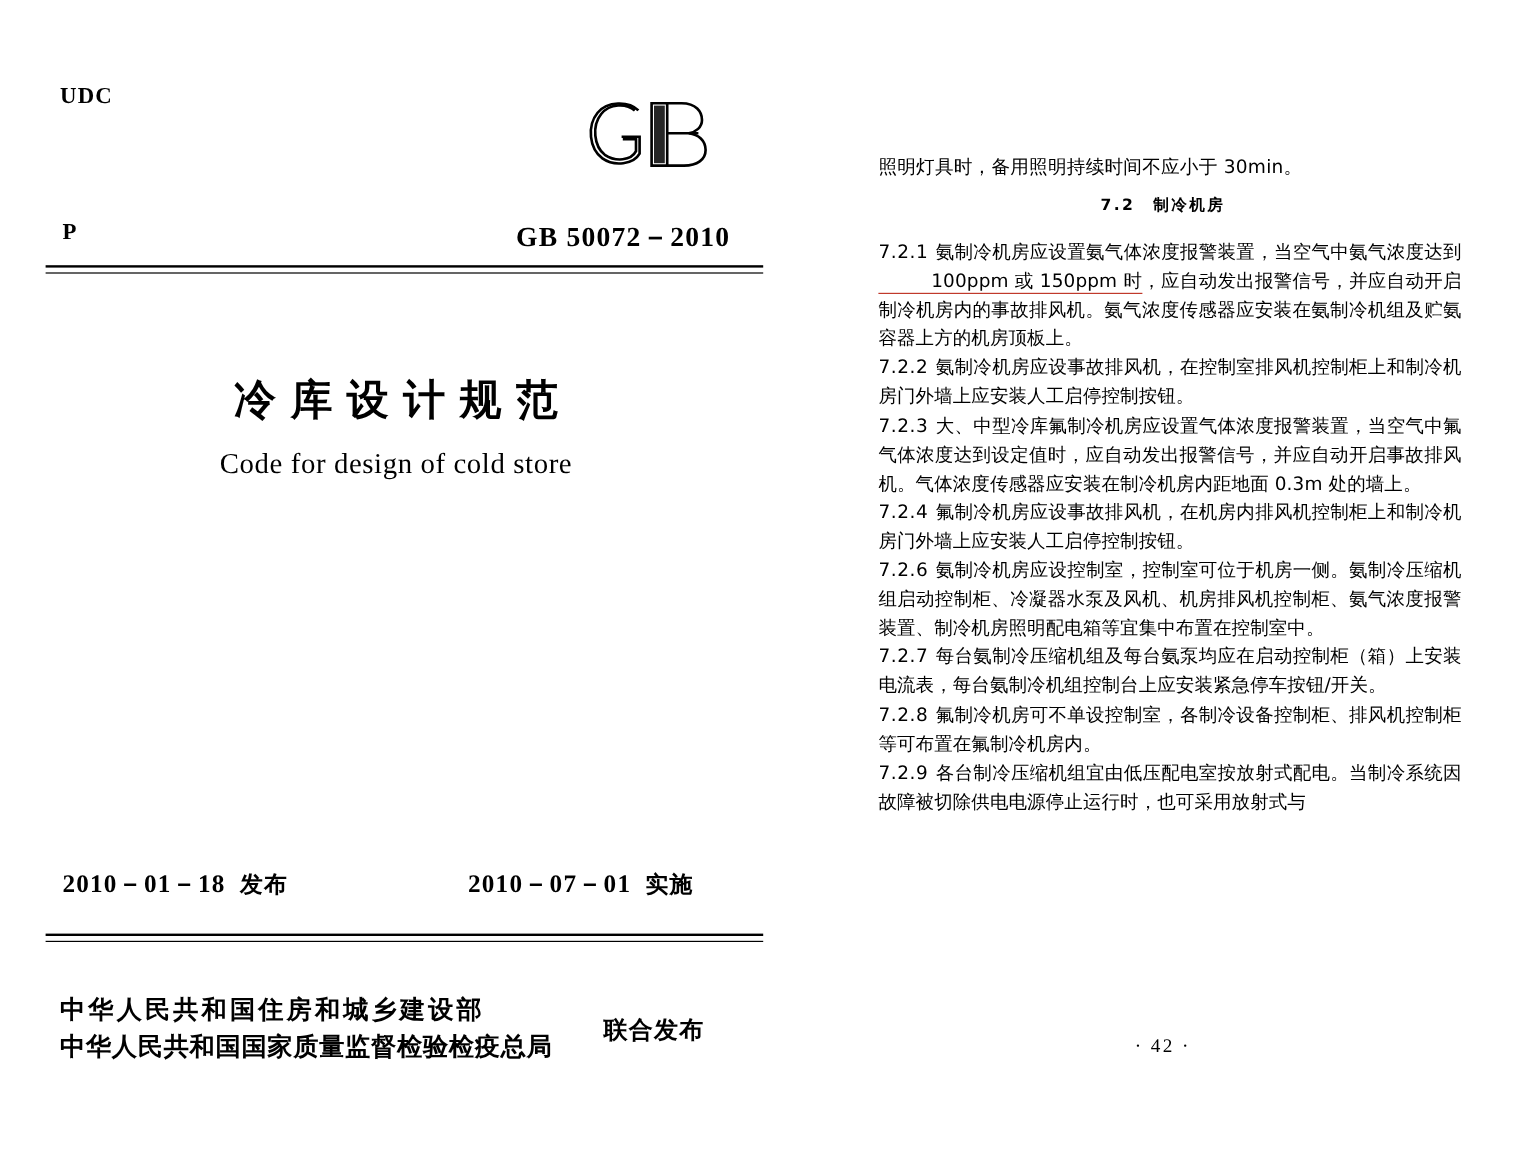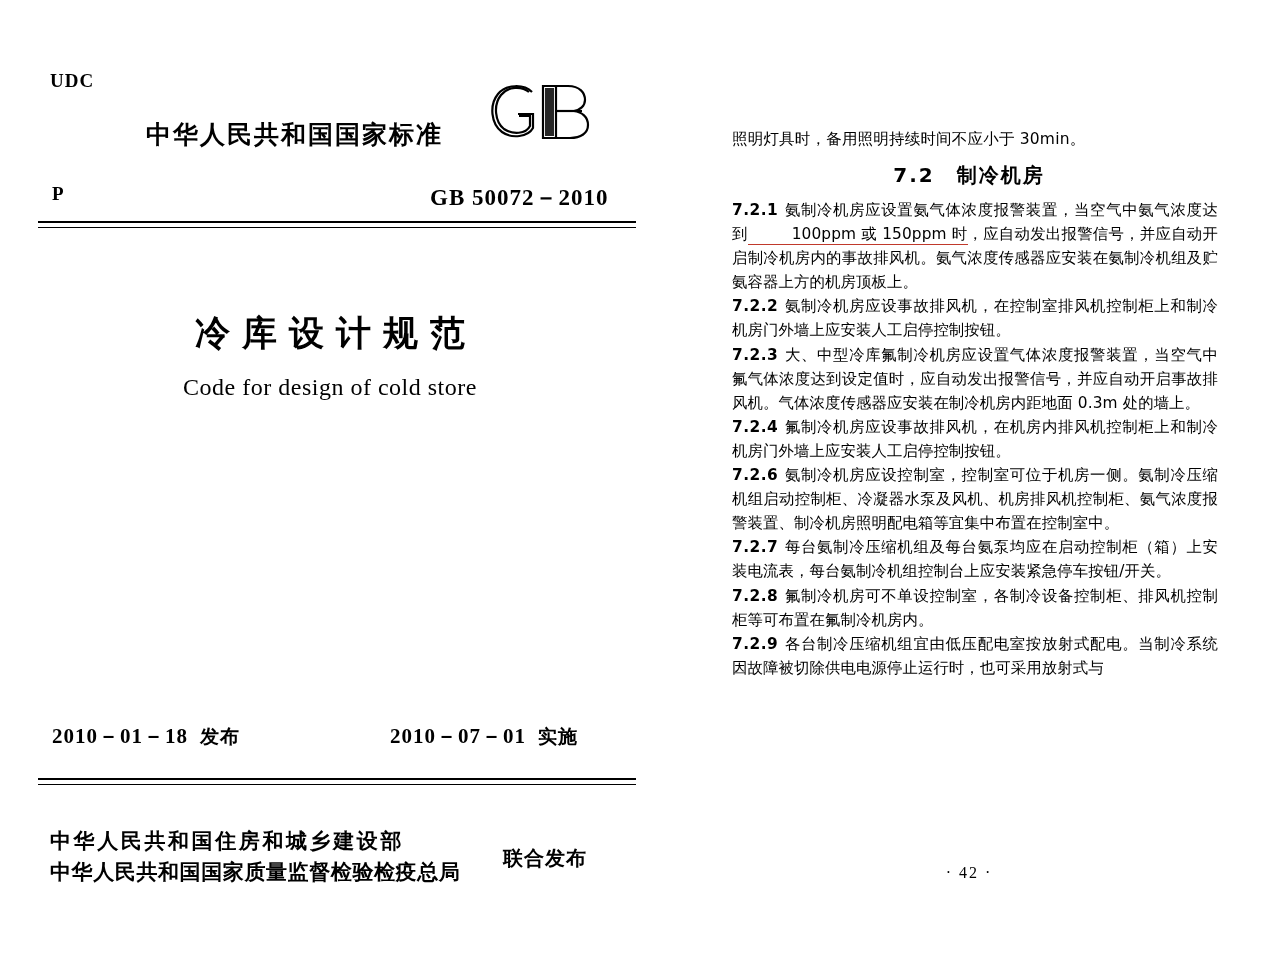--- a/index.html
+++ b/index.html
@@ -178,38 +178,38 @@
     line-height: 22px;
     letter-spacing: 0.2px;
   }
   .sec-head {
     position: absolute;
     left: 0;
     top: 162px;
     width: 486px;
     text-align: center;
     font-family: "DejaVu Sans", sans-serif;
-    font-size: 20px;
+    font-size: 13px;
     font-weight: bold;
     letter-spacing: 2px;
   }
   .body-flow {
     position: absolute;
     left: 6px;
     top: 198px;
     width: 486px;
     font-family: "DejaVu Sans", sans-serif;
     font-size: 15.4px;
     line-height: 24.1px;
     text-align: justify;
     letter-spacing: 0.1px;
   }
   .clause { margin: 0; }
   .clause .num {
-    font-weight: bold;
+    font-weight: normal;
     letter-spacing: 0.5px;
     margin-right: 6px;
   }
   .underline-red {
     border-bottom: 1.5px solid #c0392b;
     padding-bottom: 1px;
     padding-left: 44px;
   }
   .page-num {
     position: absolute;
@@ -225,21 +225,20 @@
 </head>
 <body>
 
 <div class="page">
 
   <div class="left-page">
 
     <div class="udc">UDC</div>
     <div class="p-letter">P</div>
 
-    <div class="national-std">中华人民共和国国家标准</div>
 
     <div class="gb-logo">
       <svg width="110" height="66" viewBox="0 0 110 66" xmlns="http://www.w3.org/2000/svg">
         <g fill="none" stroke="#000" stroke-width="2.2">
           <path d="M46,14 C38,6 20,6 12,16 C3,27 5,46 16,54 C26,61 42,59 47,50 L47,36 L32,36"></path>
           <path d="M43,14 C36,8 22,8 15,17 C7,27 9,44 18,51 C27,57 40,56 44,48 L44,38 L33,38"></path>
         </g>
         <g fill="none" stroke="#000" stroke-width="2.2">
           <path d="M57,8 L82,8 C94,8 99,15 99,22 C99,28 94,32 88,33 C96,34 102,39 102,47 C102,55 95,60 84,60 L57,60 Z"></path>
           <path d="M70,8 L70,60"></path>

